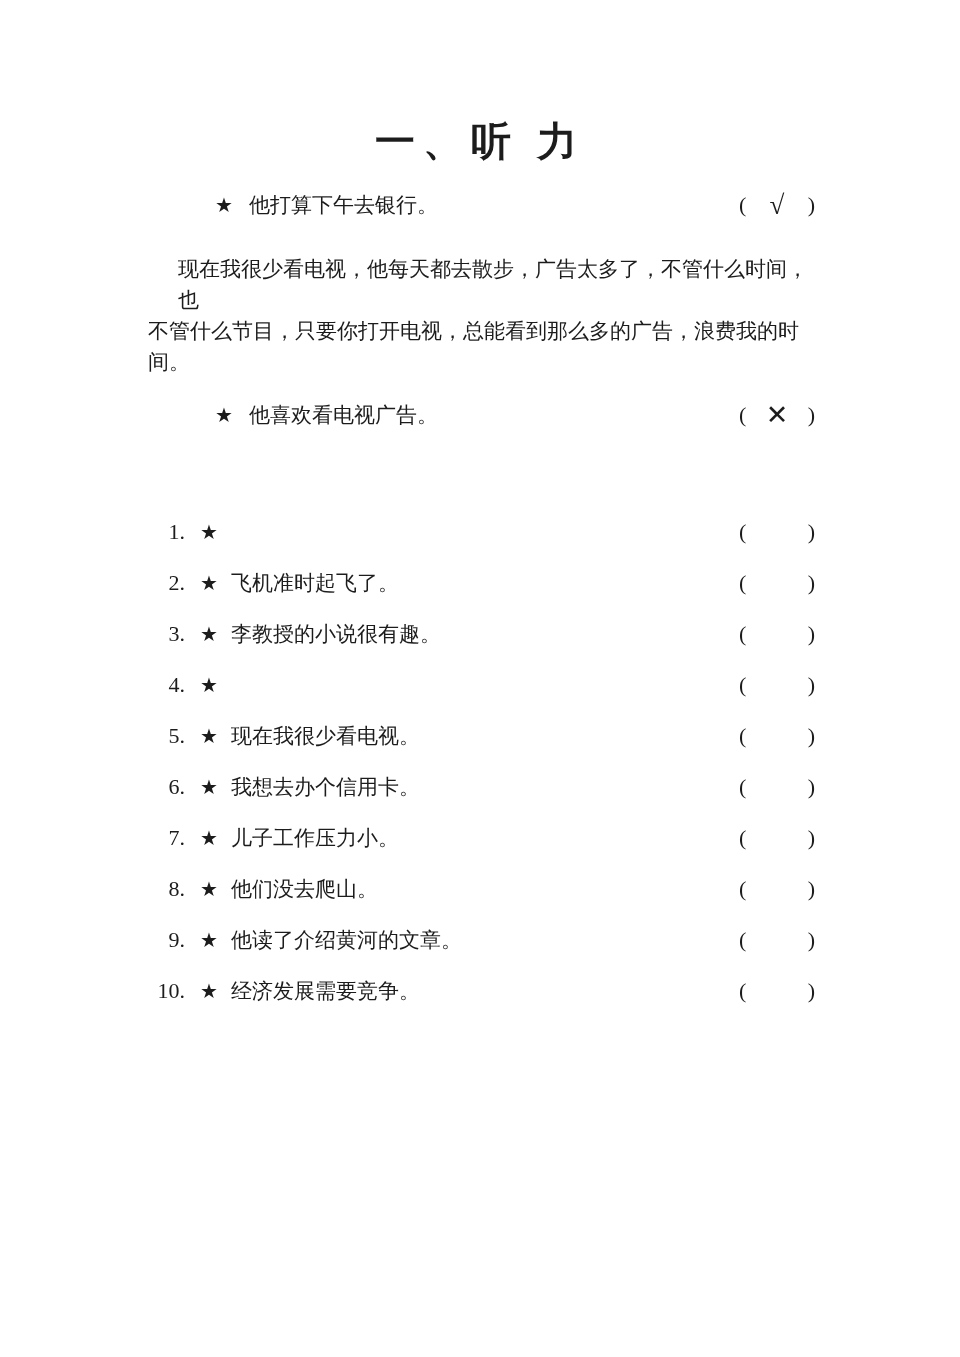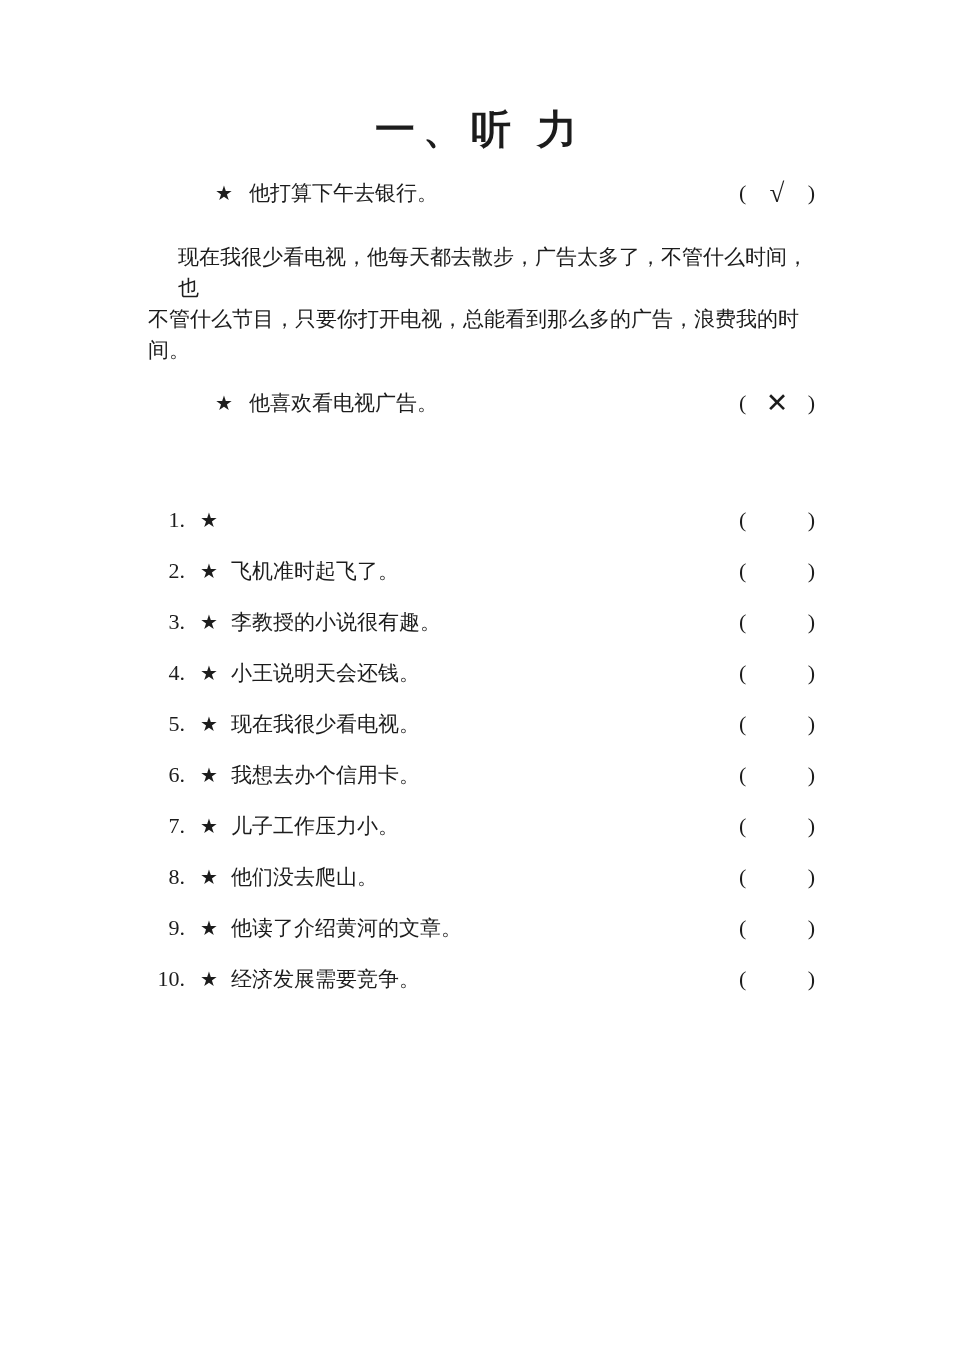--- a/index.html
+++ b/index.html
@@ -4,21 +4,21 @@
 <style>
   html, body {
     margin: 0;
     padding: 0;
     background: #ffffff;
   }
   .page {
     position: relative;
     width: 960px;
     height: 1243px;
-    margin: 4px auto;
+    margin: 16px auto;
     background: #ffffff;
     color: #1c1c1c;
     font-family: "Liberation Serif", "DejaVu Serif", serif;
     overflow: hidden;
     border-radius: 14px;
   }
   .title {
     padding-top: 100px;
     text-align: center;
     font-size: 40px;
@@ -165,21 +165,20 @@
       <span class="q-text">李教授的小说很有趣。</span>
       <span class="answer-box">
         <span>(</span>
         <span>)</span>
       </span>
     </div>
 
     <div class="q-row">
       <span class="q-num">4.</span>
       <span class="q-star">★</span>
-      <span class="q-text">小王说明天会还钱。</span>
       <span class="answer-box">
         <span>(</span>
         <span>)</span>
       </span>
     </div>
 
     <div class="q-row">
       <span class="q-num">5.</span>
       <span class="q-star">★</span>
       <span class="q-text">现在我很少看电视。</span>

